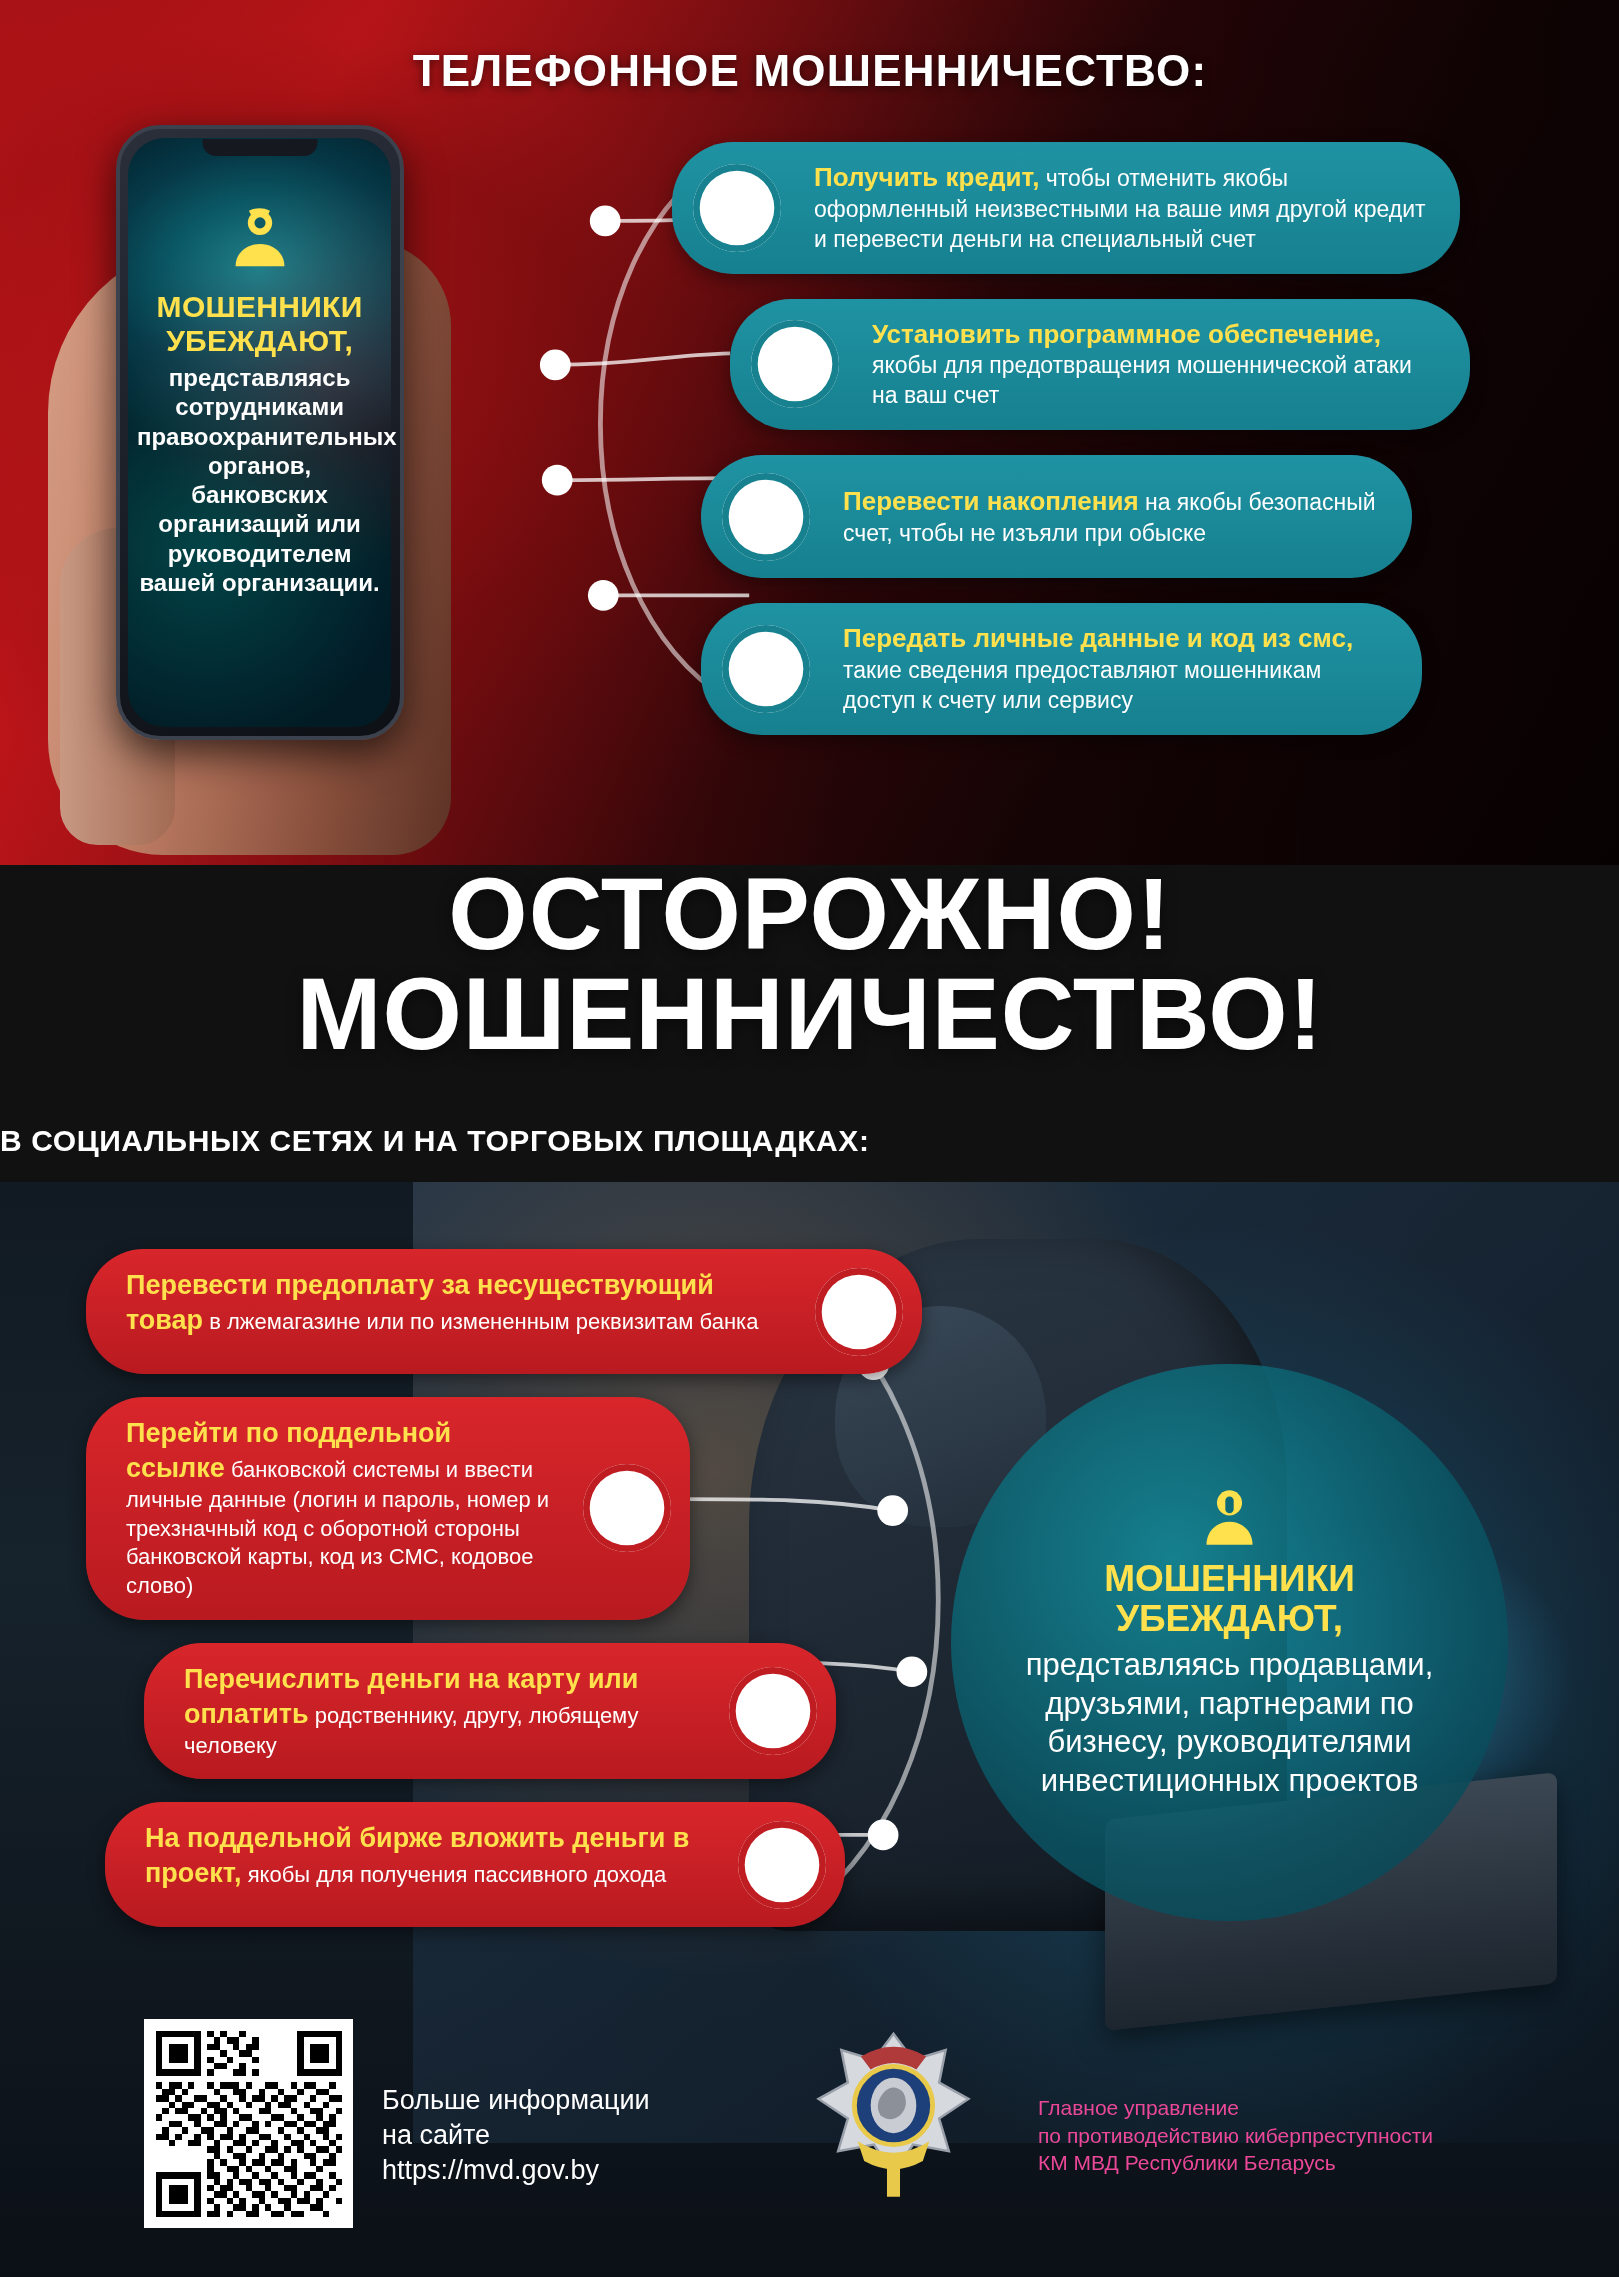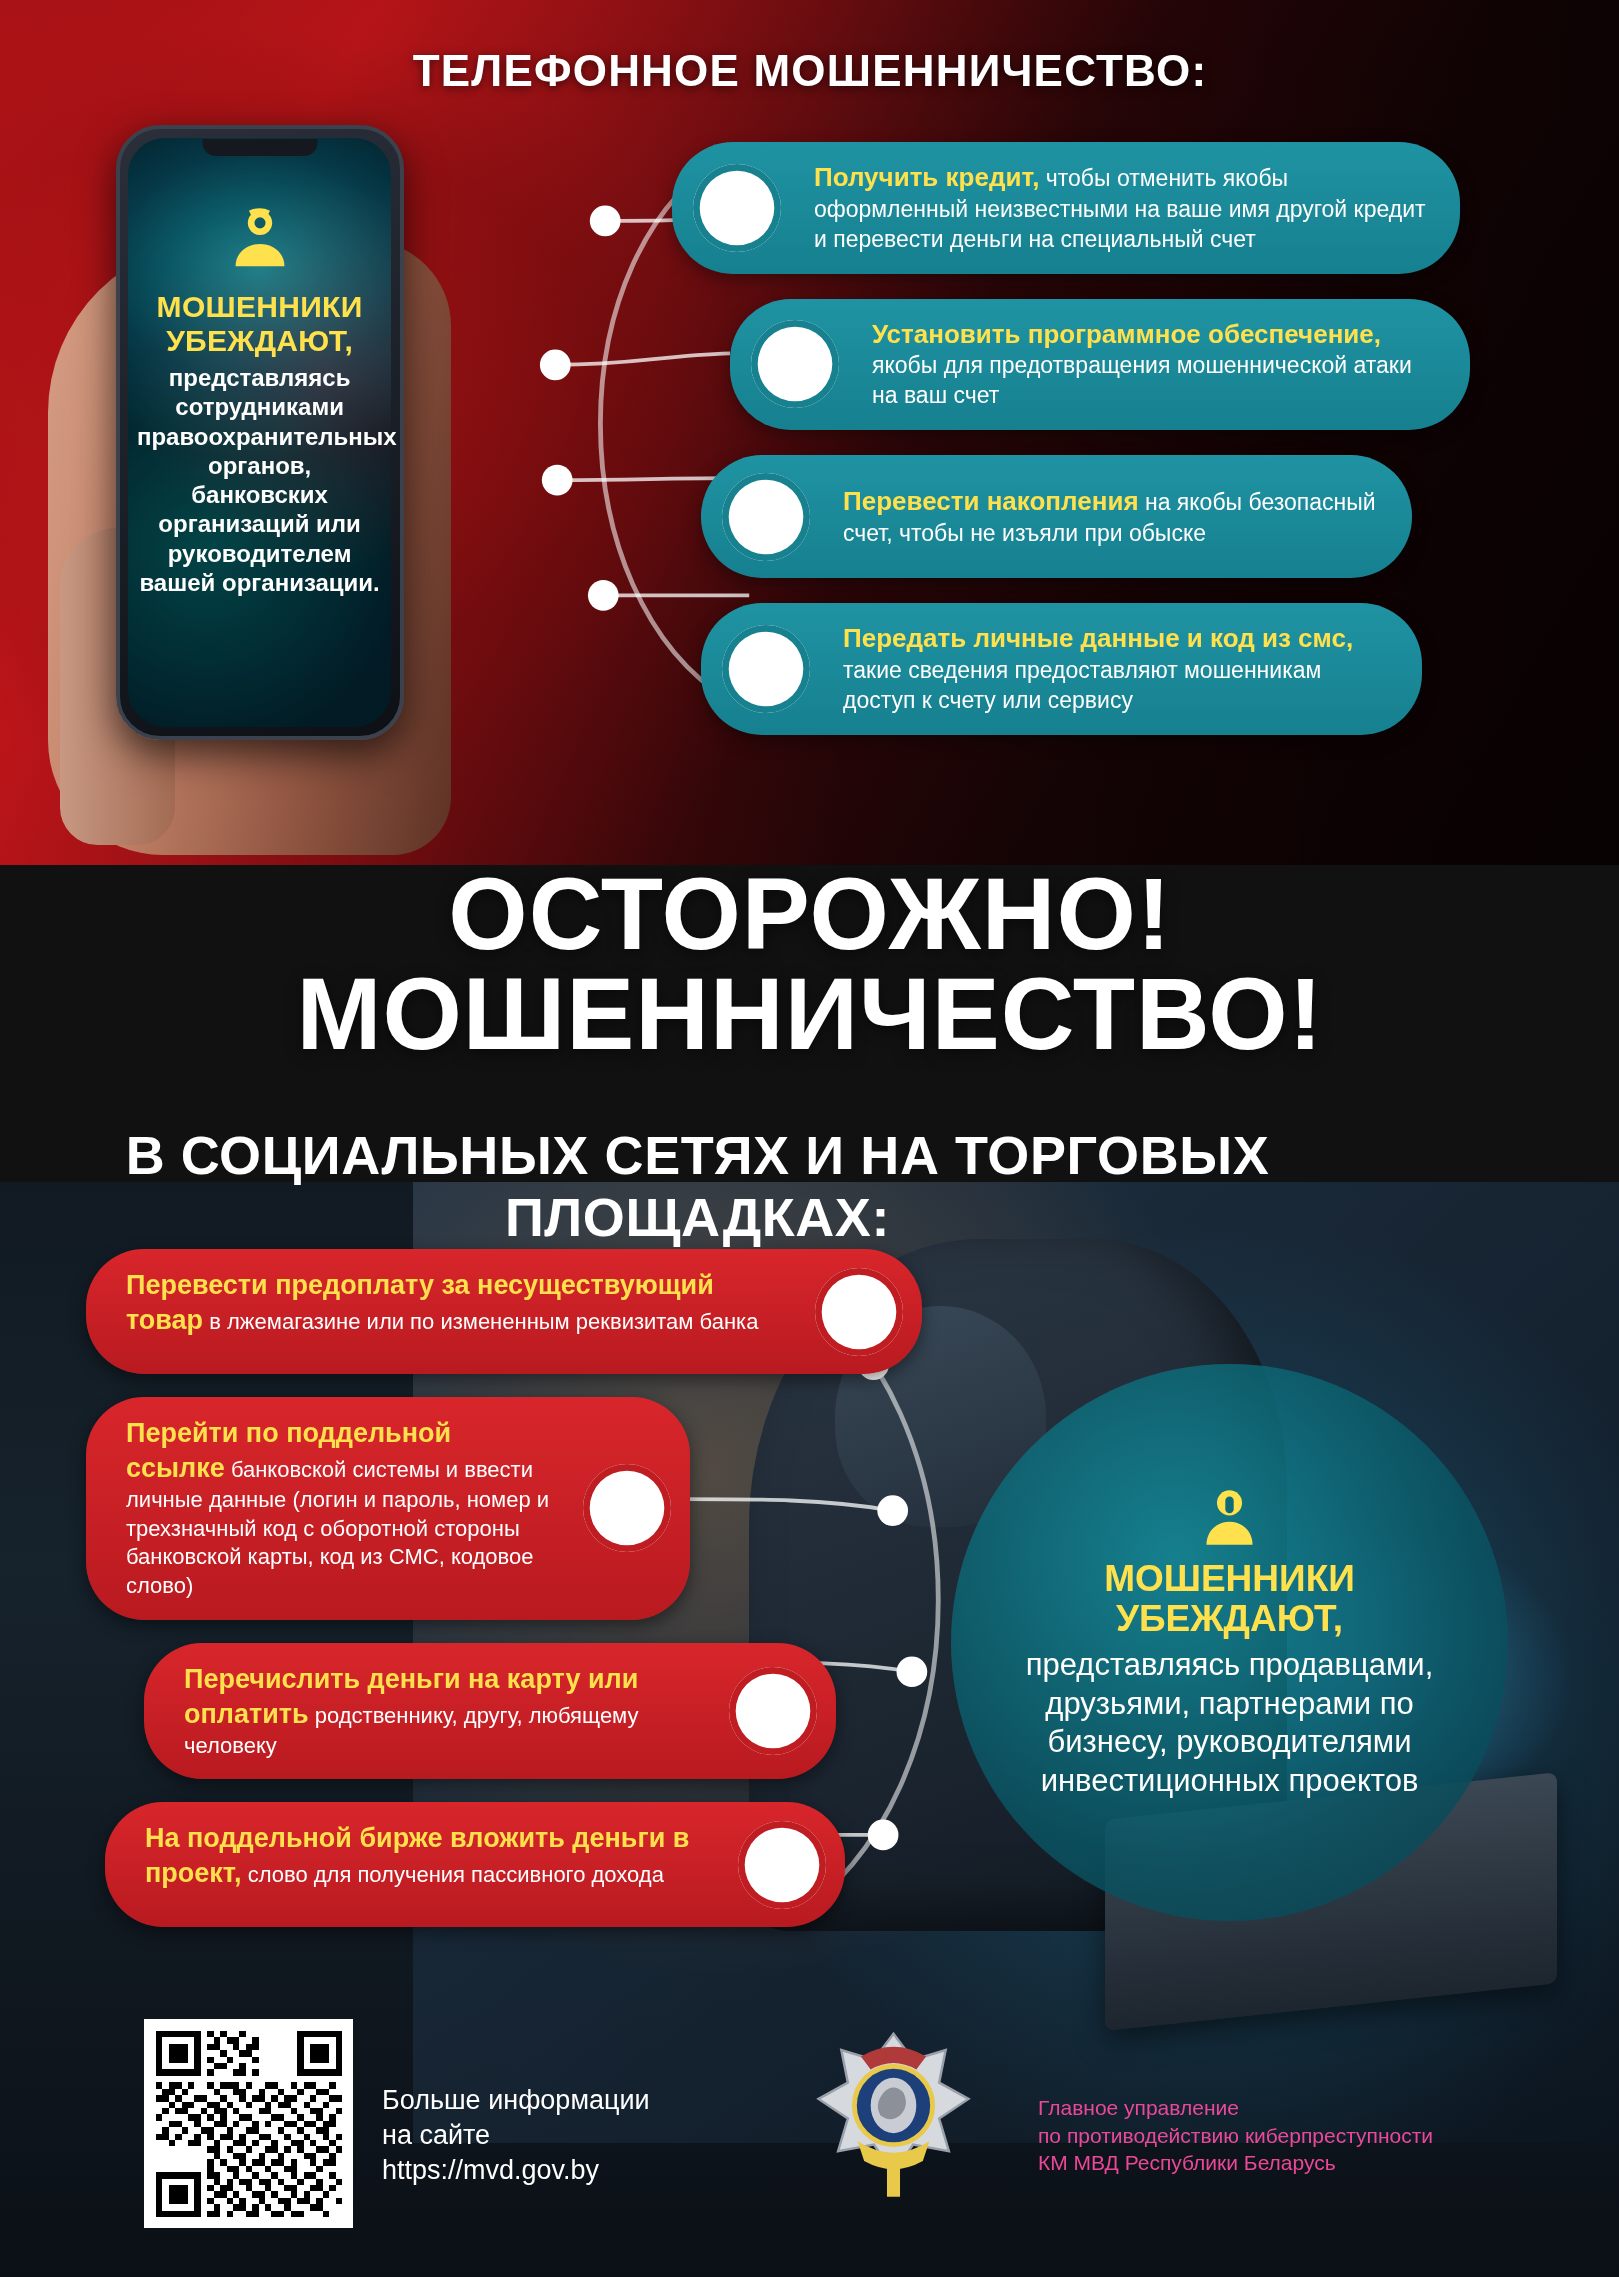--- a/index.html
+++ b/index.html
@@ -120,22 +120,22 @@
     position:absolute; left:0; top:865px; width:1620px; z-index:7; text-align:center;
   }
   .headline .l1, .headline .l2{
     font-weight:bold; color:#fff; line-height:.98; letter-spacing:1px;
     text-shadow: 0 3.8px 15.4px rgba(0,0,0,.5);
   }
   .headline .l1{ font-size:102px; }
   .headline .l2{ font-size:102px; }
 
   .sub-title{
-    position:absolute; left:0; top:1124px; width:1395px; z-index:7; text-align:center;
-    font-size:54px; font-weight:bold; color:#fff; letter-spacing:0.6px;
+    position:absolute; left:0; top:1124px; width:1395px; z-index:7; text-align:left;
+    font-size:30px; font-weight:bold; color:#fff; letter-spacing:0.6px;
   }
 
   
   .bottom-bg{
     position:absolute; left:0; top:1182px; width:1620px; height:1096px;
     background:
       radial-gradient(ellipse 596px 461px at 1249px 461px, rgba(20,110,150,.55), rgba(6,30,48,.25) 60%, rgba(0,0,0,0) 80%),
       linear-gradient(180deg,#111a22 0%, #16222c 35%, #101820 70%, #0b1016 100%);
   }
   .bottom-bg::before{
@@ -322,21 +322,21 @@
     <div class="rcard r-w2">
       <span class="bullet"></span>
       <p><b>Перейти по поддельной ссылке</b><span> банковской системы и ввести личные данные (логин и пароль, номер и трехзначный код с оборотной стороны банковской карты, код из СМС, кодовое слово)</span></p>
     </div>
     <div class="rcard r-w3">
       <span class="bullet"></span>
       <p><b>Перечислить деньги на карту или оплатить</b><span>  родственнику, другу, любящему человеку</span></p>
     </div>
     <div class="rcard r-w4">
       <span class="bullet"></span>
-      <p><b>На поддельной бирже вложить деньги в проект,</b><span> слово для получения пассивного дохода</span></p>
+      <p><b>На поддельной бирже вложить деньги в проект,</b><span> якобы для получения пассивного дохода</span></p>
     </div>
   </div>
 
   <div class="footer">
 
     <div class="qr">
       <svg width="186" height="186" viewBox="0 0 29 29" shape-rendering="crispEdges">
         <rect width="29" height="29" fill="#fff"></rect>
         <g fill="#000">
           <rect x="0" y="0" width="7" height="1"></rect>

